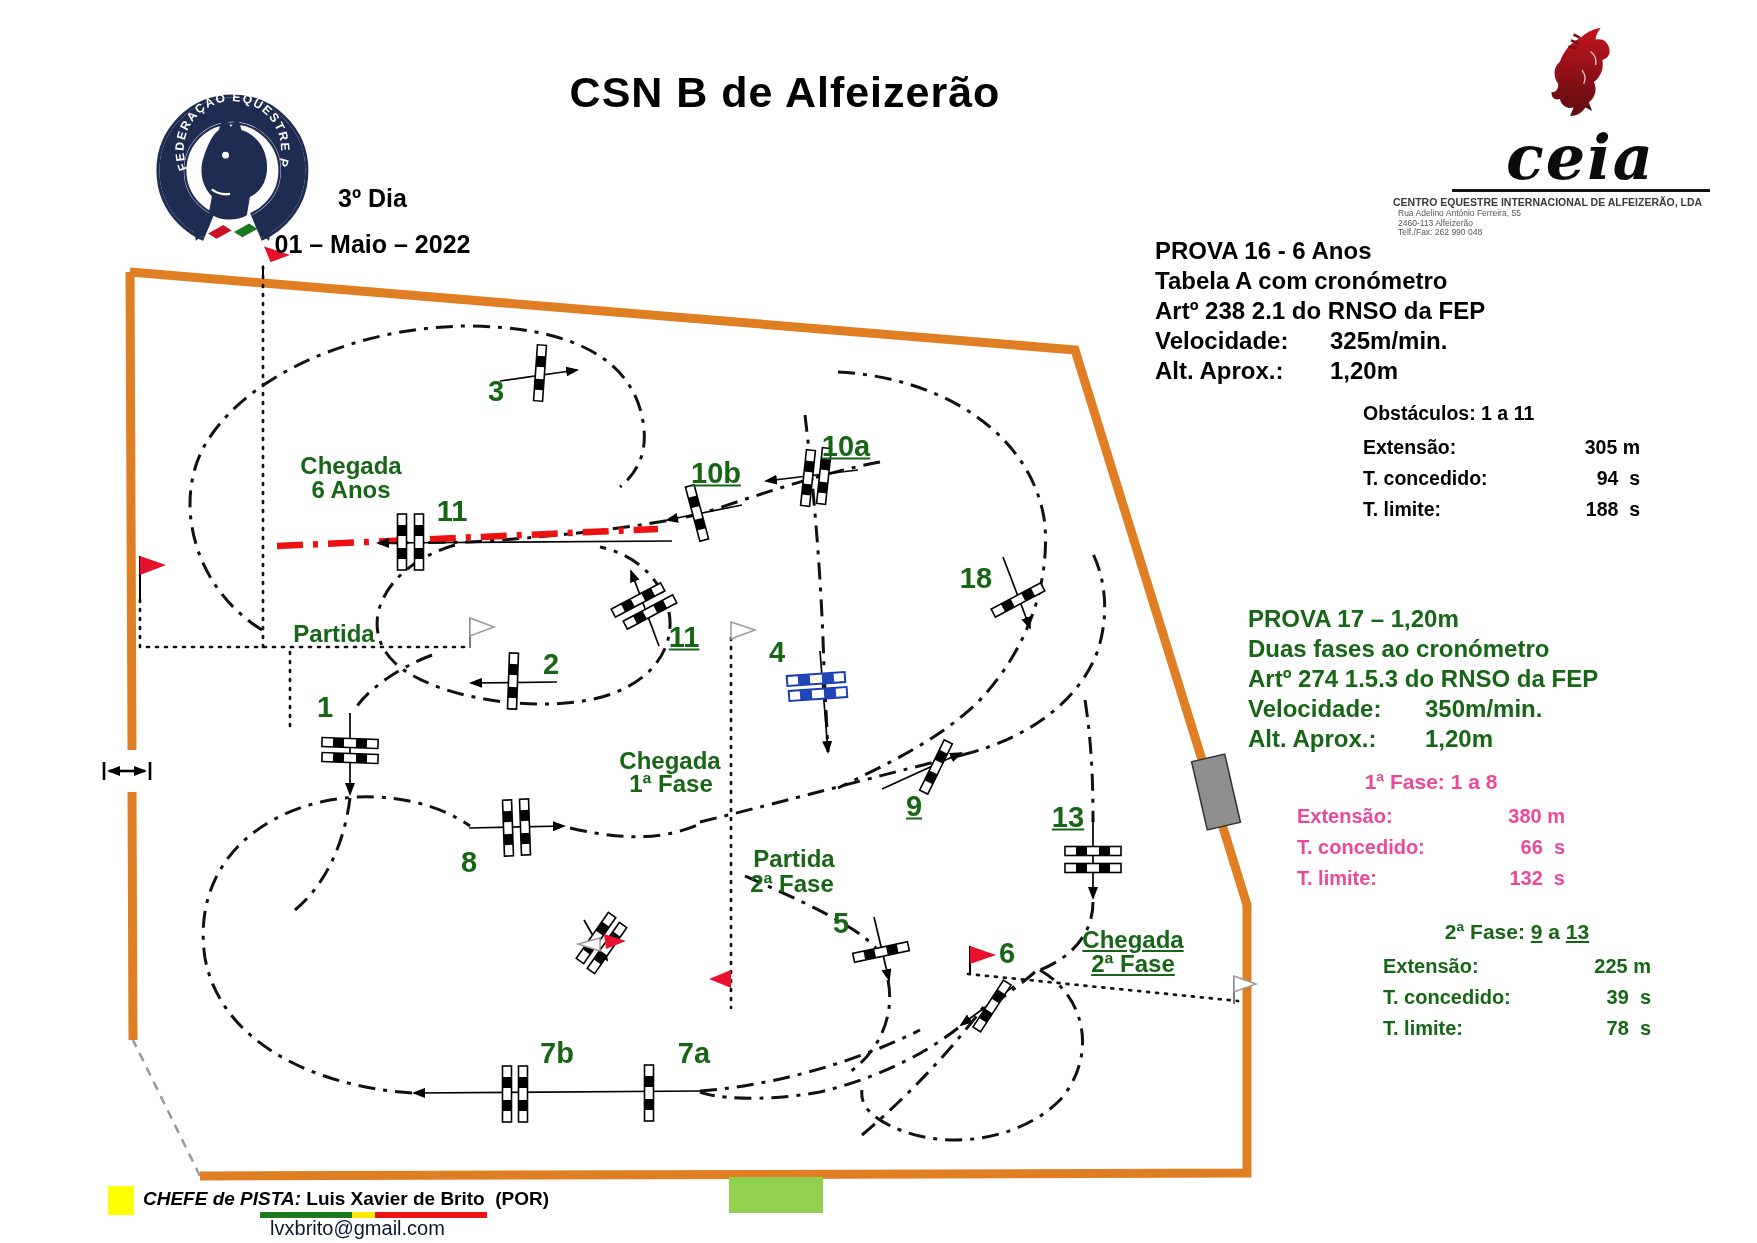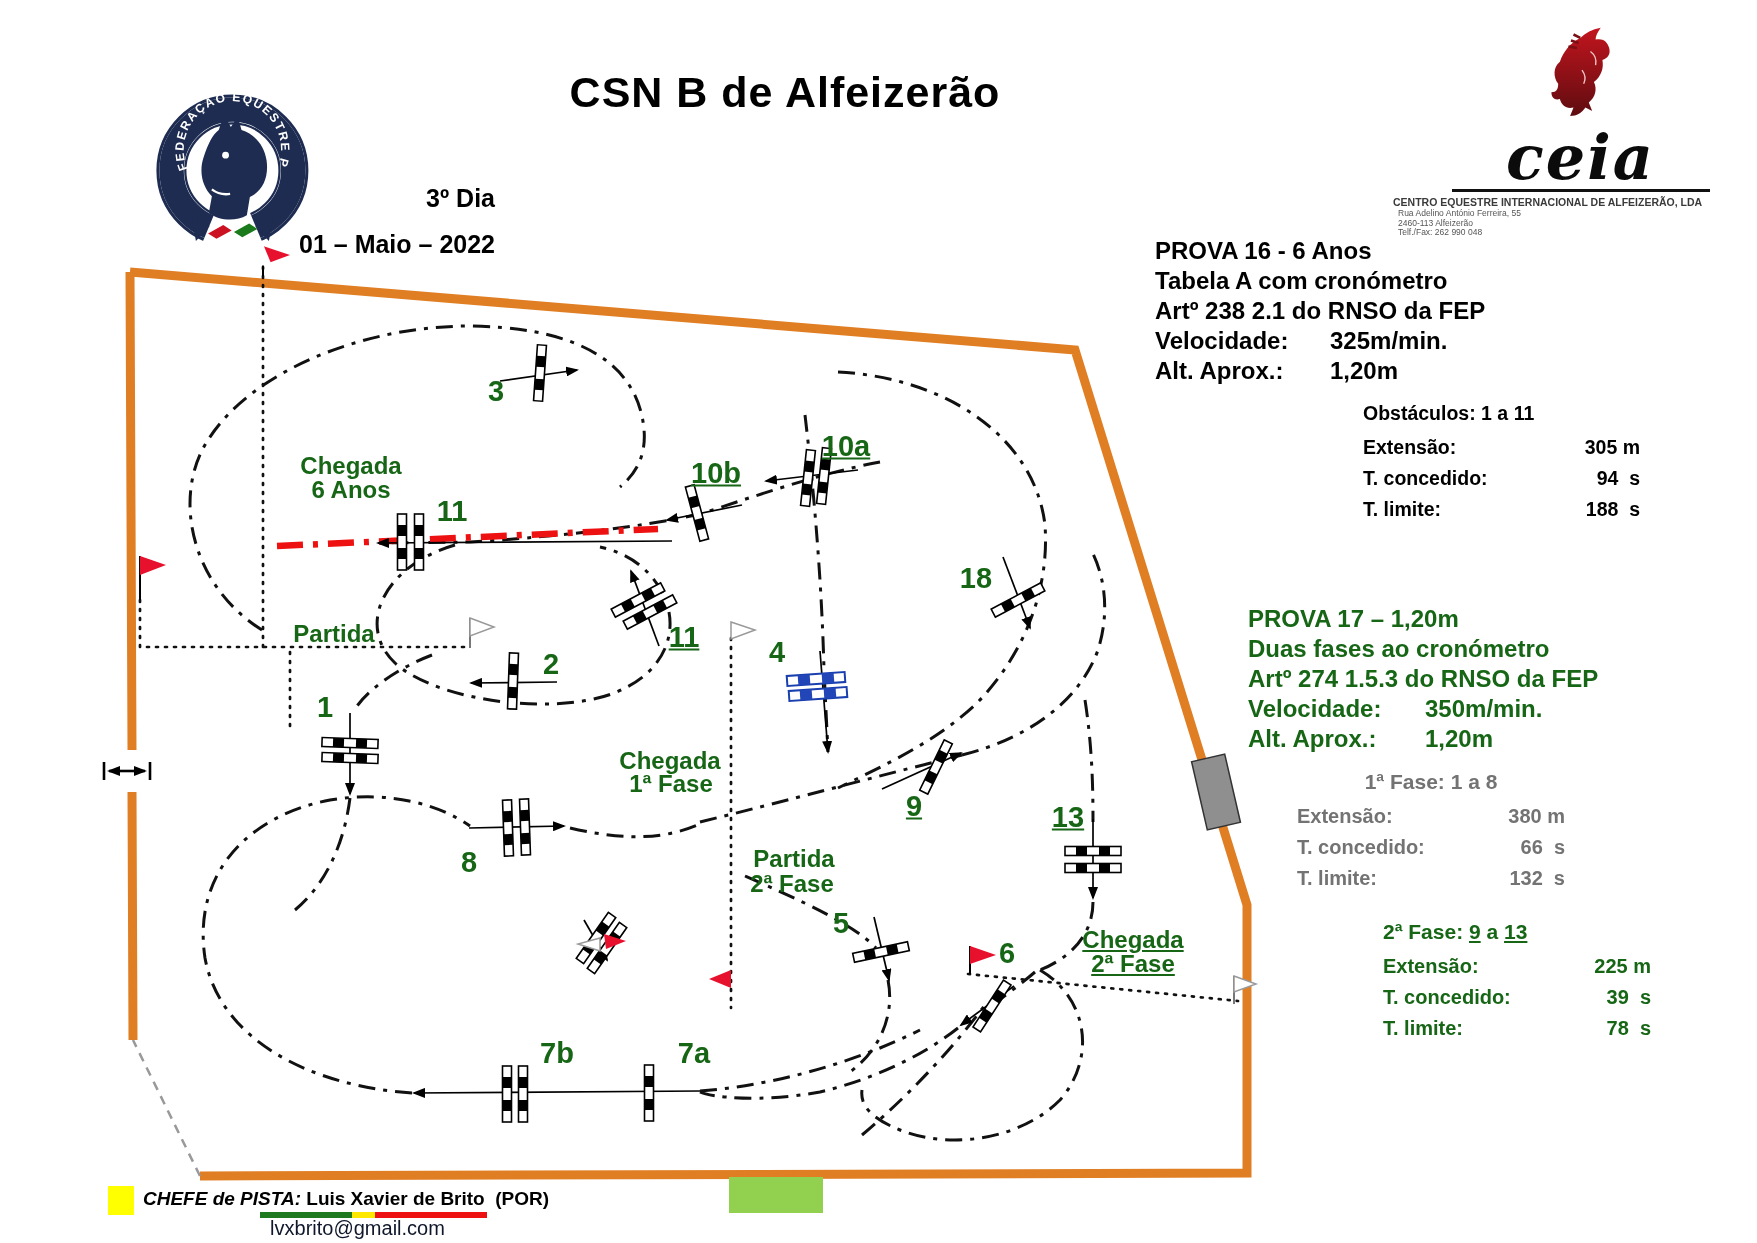--- a/index.html
+++ b/index.html
@@ -1,36 +1,36 @@
 <!DOCTYPE html>
 <html><head>
 <meta charset="utf-8">
 <style>
   html,body{margin:0;padding:0;background:#fff;}
   #page{position:relative;width:1757px;height:1243px;background:#fff;overflow:hidden;
         font-family:"Liberation Sans",sans-serif;}
   .abs{position:absolute;}
   #title{left:520px;top:68px;width:530px;text-align:center;font-size:43px;font-weight:bold;
          letter-spacing:1px;color:#000;}
-  #day-block{left:250px;top:184px;width:245px;text-align:right;font-size:25px;font-weight:bold;color:#000;}
+  #day-block{left:250px;top:184px;width:245px;text-align:center;font-size:25px;font-weight:bold;color:#000;}
   #day-block .d2{margin-top:17px;}
   
   #prova16{left:1155px;top:236px;width:380px;font-size:24px;font-weight:bold;line-height:30px;color:#000;}
   .lblval{display:flex;}
   .lblval .lab{width:175px;}
   #obst{left:1363px;top:402px;width:277px;font-size:19.5px;font-weight:bold;color:#000;}
   #obst .hd{margin-bottom:11px;}
   .rowlv{display:flex;margin-top:8px;}
   .rowlv .v{margin-left:auto;white-space:pre;}
   #prova17{left:1248px;top:604px;width:380px;font-size:24px;font-weight:bold;line-height:30px;color:#166616;}
   #prova17 .lblval .lab{width:177px;}
-  #fase1{left:1297px;top:770px;width:268px;font-size:20px;font-weight:bold;color:#737373;}
+  #fase1{left:1297px;top:770px;width:268px;font-size:20px;font-weight:bold;color:#ec4899;}
   #fase1 .hd{text-align:center;margin-bottom:11px;font-size:21px;}
   #fase2{left:1383px;top:920px;width:268px;font-size:20px;font-weight:bold;color:#166616;}
-  #fase2 .hd{margin-bottom:11px;font-size:21px;}
+  #fase2 .hd{text-align:center;margin-bottom:11px;font-size:21px;}
   .u-g{text-decoration:underline;}
   
   #ceia-script{left:1448px;top:128px;width:265px;text-align:center;
      font-family:"DejaVu Serif",serif;font-style:italic;font-weight:bold;font-size:62px;color:#0b0b0b;
      letter-spacing:2px;line-height:60px;}
   #ceia-rule{left:1452px;top:189px;width:258px;height:3px;background:#111;}
   #ceia-company{left:1393px;top:196px;width:330px;font-size:10.5px;font-weight:bold;color:#3a3a3a;}
   #ceia-addr{left:1398px;top:209px;width:300px;font-size:8.5px;color:#555;line-height:9.5px;}
   
   .clabel{position:absolute;transform:translate(-50%,-50%);color:#166616;font-weight:bold;white-space:nowrap;}

